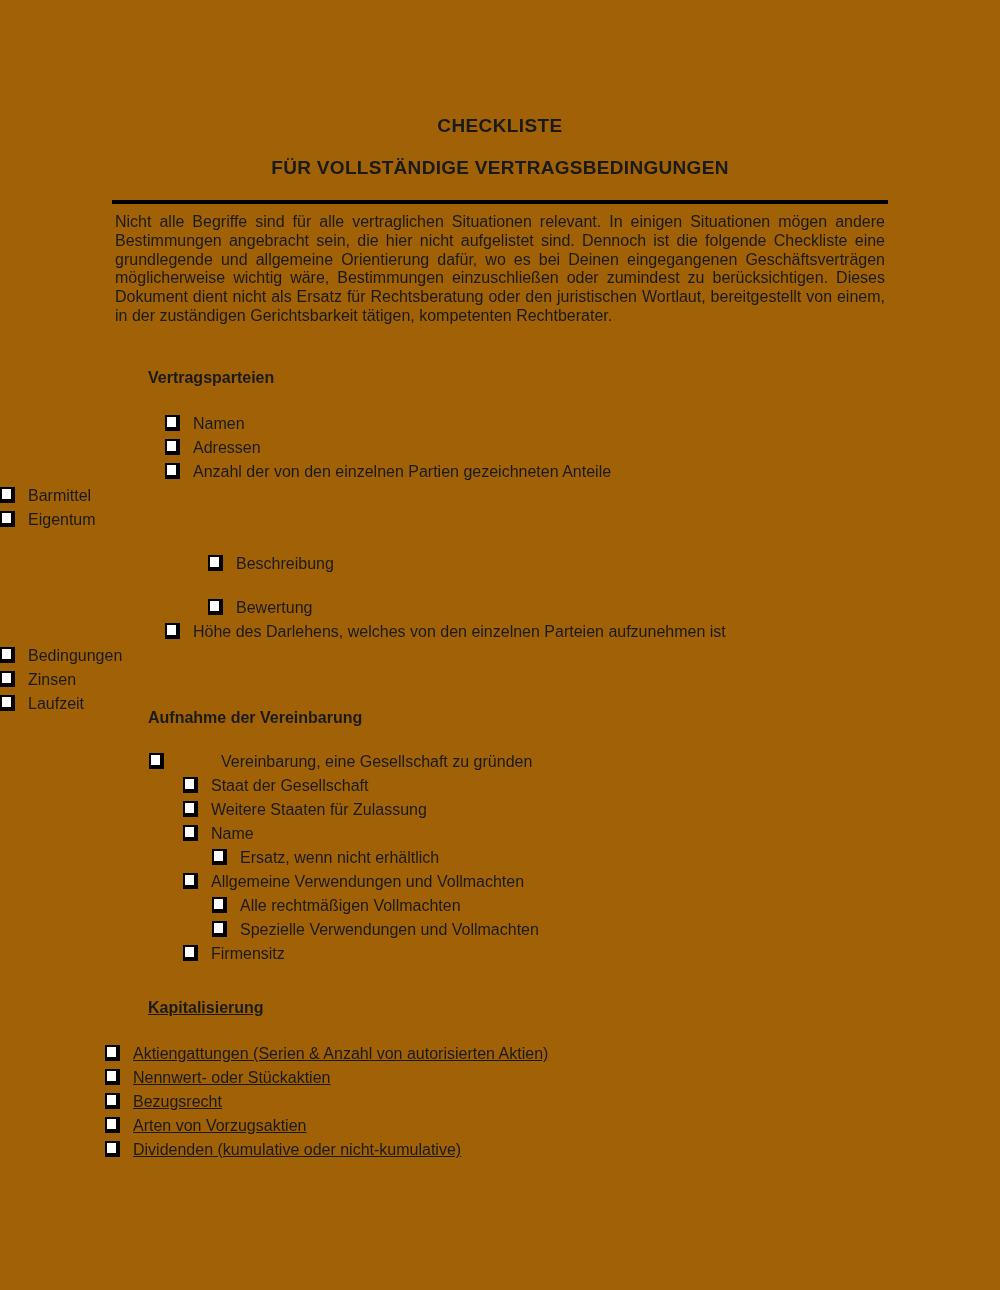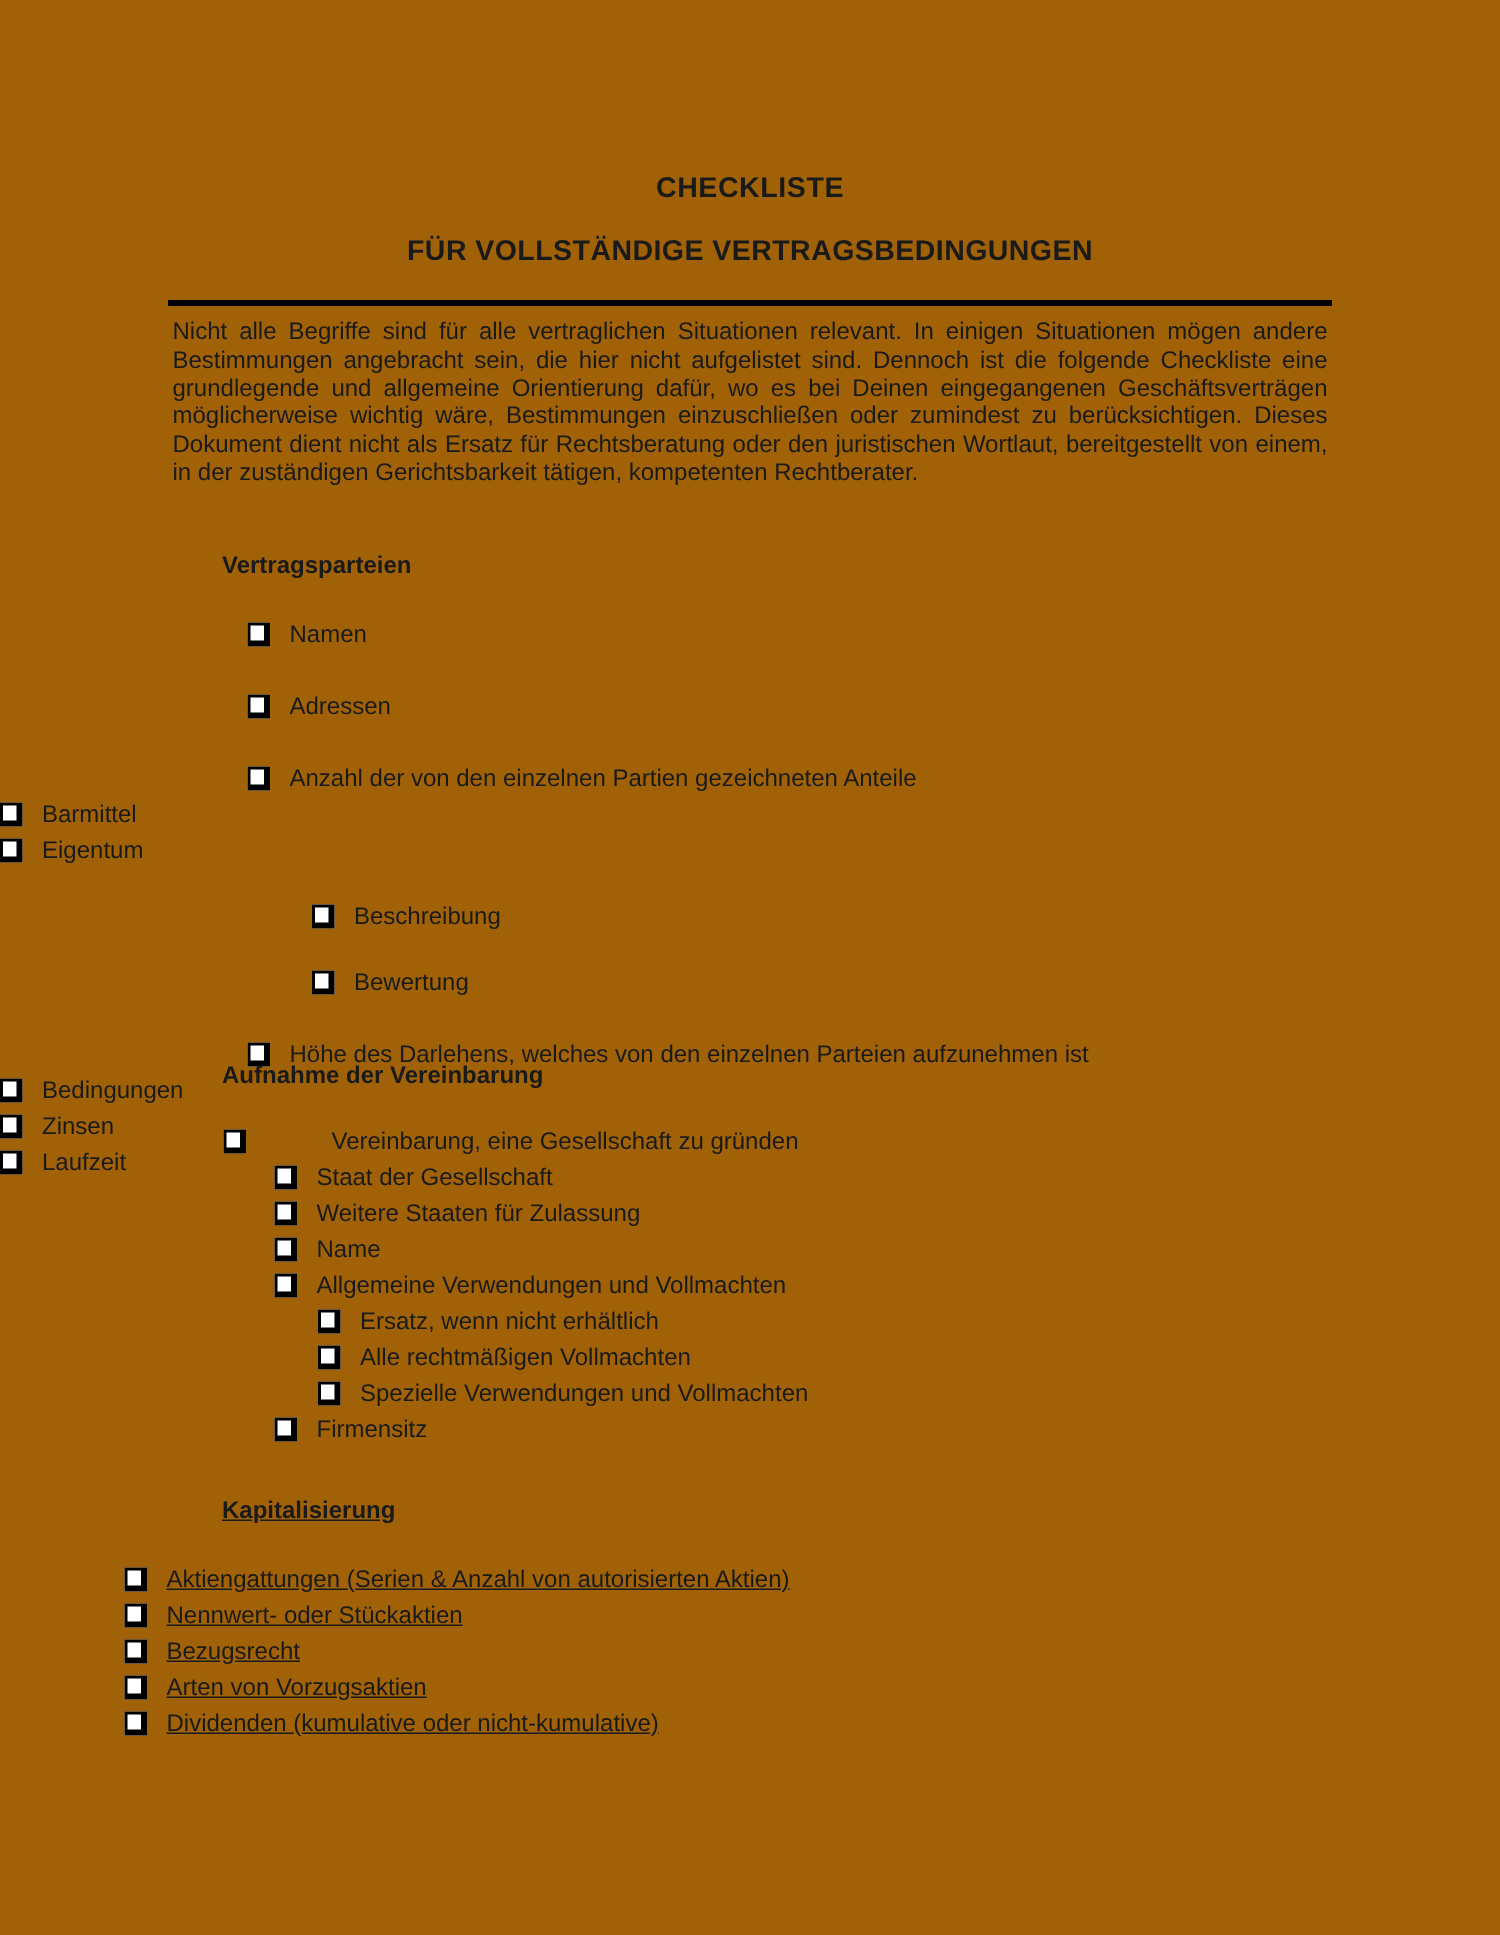--- a/index.html
+++ b/index.html
@@ -90,29 +90,29 @@
     height: 10px;
     background: #ffffff;
     border: 2px solid #000000;
     border-right-width: 4px;
     border-bottom-width: 4px;
     margin-right: 13px;
     flex: 0 0 auto;
     margin-bottom: 2px;
   }
   
-  .section-1 .l1 { margin-left: 165px; margin-top: 24px; }
+  .section-1 .l1 { margin-left: 165px; }
   .section-1 .l2 { }
   .section-1 .l3 { margin-left: 208px; margin-top: 20px; }
   
   .section-2 .l1 { margin-left: 149px; gap: 44px; }
   .section-2 .l2 { margin-left: 183px; }
   .section-2 .l3 { margin-left: 212px; }
   
-  .section-3 .l2 { margin-left: 83px; }
+  .section-3 .l2 { margin-left: 105px; }
 </style>
 </head>
 <body>
 
 <div class="page">
 
   <div class="doc-title">CHECKLISTE</div>
   <div class="doc-subtitle">FÜR VOLLSTÄNDIGE VERTRAGSBEDINGUNGEN</div>
   <div class="rule"></div>
   <div class="intro">Nicht alle Begriffe sind für alle vertraglichen Situationen relevant. In einigen Situationen mögen andere Bestimmungen angebracht sein, die hier nicht aufgelistet sind. Dennoch ist die folgende Checkliste eine grundlegende und allgemeine Orientierung dafür, wo es bei Deinen eingegangenen Geschäftsverträgen möglicherweise wichtig wäre, Bestimmungen einzuschließen oder zumindest zu berücksichtigen. Dieses Dokument dient nicht als Ersatz für Rechtsberatung oder den juristischen Wortlaut, bereitgestellt von einem, in der zuständigen Gerichtsbarkeit tätigen, kompetenten Rechtberater.</div>
@@ -179,27 +179,27 @@
           <span class="lbl">Staat der Gesellschaft</span>
         </div>
       <div class="item l2">
           <span class="cb"></span>
           <span class="lbl">Weitere Staaten für Zulassung</span>
         </div>
       <div class="item l2">
           <span class="cb"></span>
           <span class="lbl">Name</span>
         </div>
+      <div class="item l3">
+          <span class="cb"></span>
+          <span class="lbl">Ersatz, wenn nicht erhältlich</span>
+        </div>
       <div class="item l2">
           <span class="cb"></span>
           <span class="lbl">Allgemeine Verwendungen und Vollmachten</span>
-        </div>
-      <div class="item l3">
-          <span class="cb"></span>
-          <span class="lbl">Ersatz, wenn nicht erhältlich</span>
         </div>
       <div class="item l3">
           <span class="cb"></span>
           <span class="lbl">Alle rechtmäßigen Vollmachten</span>
         </div>
       <div class="item l3">
           <span class="cb"></span>
           <span class="lbl">Spezielle Verwendungen und Vollmachten</span>
         </div>
       <div class="item l2">

